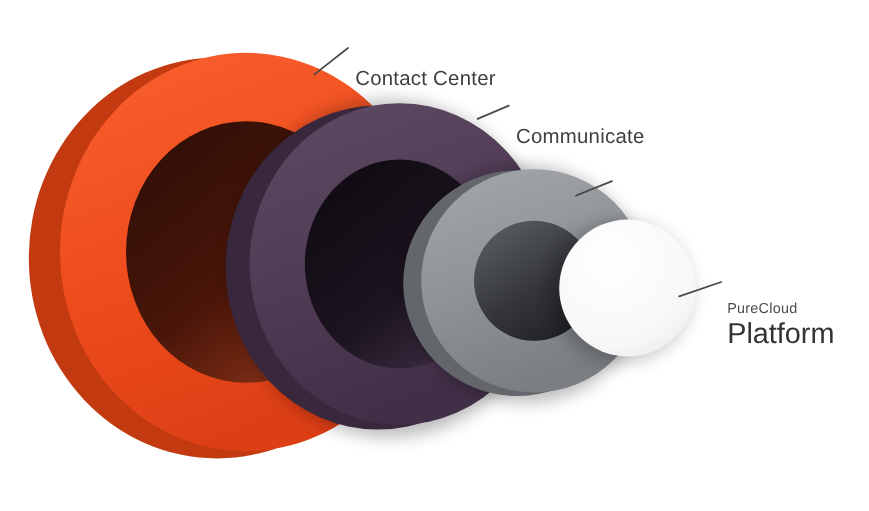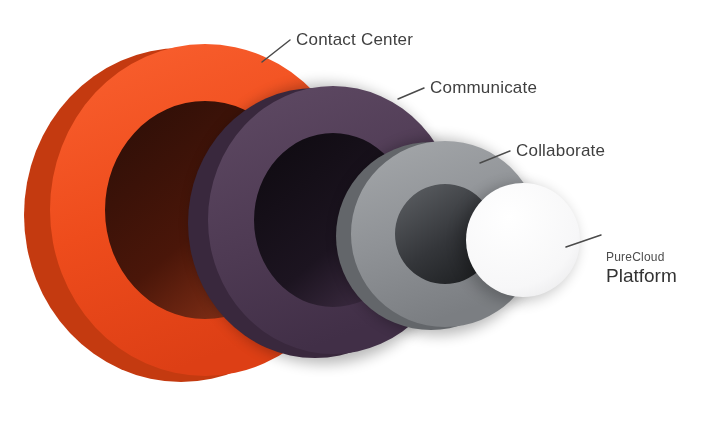--- a/index.html
+++ b/index.html
@@ -20,41 +20,42 @@
     left: 0;
     top: 0;
   }
   .label {
     position: absolute;
     color: #3f3f3f;
     font-size: 17px;
     letter-spacing: 0.2px;
     white-space: nowrap;
     user-select: none;
+    margin-top: 26px;
   }
   .label-contact-center { left: 296px; top: 30px; }
   .label-communicate   { left: 430px; top: 78px; }
   .label-collaborate   { left: 516px; top: 141px; }
   .label-platform-group {
     position: absolute;
     left: 606px;
     top: 208px;
     white-space: nowrap;
     user-select: none;
     margin-top: 42px;
   }
   .label-purecloud {
     display: block;
     font-size: 12px;
     color: #4c4c4c;
     letter-spacing: 0.2px;
   }
   .label-platform {
     display: block;
-    font-size: 19px;
+    font-size: 24px;
     color: #333333;
     margin-top: 1px;
   }
 </style>
 </head>
 <body>
 
 <div class="canvas">
 
   <svg class="diagram-svg" width="724" height="426" viewBox="0 0 724 426">
@@ -132,20 +133,19 @@
       <line x1="398" y1="99" x2="424" y2="88"></line>
       <line x1="480" y1="163" x2="510" y2="151"></line>
       <line x1="566" y1="247" x2="601" y2="235"></line>
     </g>
   </svg>
 
   <div class="label label-contact-center">Contact Center</div>
 
   <div class="label label-communicate">Communicate</div>
 
-  <div class="label label-collaborate">Collaborate</div>
 
   <div class="label-platform-group">
     <span class="label-purecloud">PureCloud</span>
     <span class="label-platform">Platform</span>
   </div>
 
 </div>
 
 </body></html>

